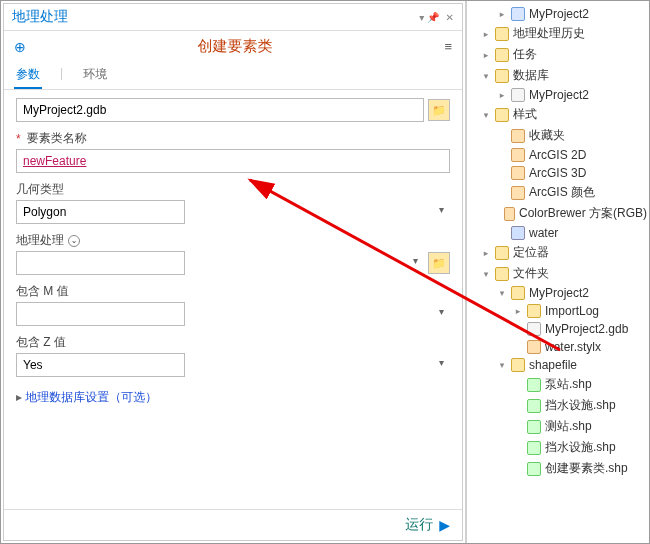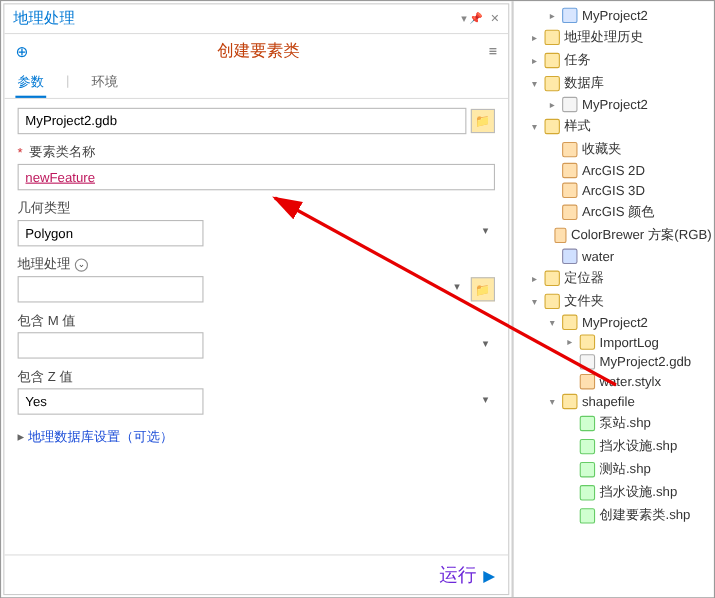--- a/index.html
+++ b/index.html
@@ -24,21 +24,21 @@
 .input-row{display:flex;gap:4px;align-items:center}
 .txt-input,.select{flex:1;border:1px solid #bbb;padding:3px 6px;font-size:12px;height:24px;background:#fff}
 .select{appearance:none;position:relative}
 .select-wrap{position:relative;flex:1}
 .select-wrap::after{content:"▾";position:absolute;right:6px;top:4px;color:#666;pointer-events:none;font-size:10px}
 .side-btn{width:22px;height:22px;border:1px solid #bbb;background:#ffe9a8;display:flex;align-items:center;justify-content:center;font-size:11px;cursor:pointer}
 .world-btn{width:22px;height:22px;border:1px solid #bbb;background:#f5f5f5;display:flex;align-items:center;justify-content:center;cursor:pointer}
 .section-collapsed{font-size:12px;color:#1d4ed8;padding:4px 0;cursor:pointer}
 .section-collapsed::before{content:"▸ ";color:#666}
 .footer{border-top:1px solid #ddd;padding:6px 12px;display:flex;justify-content:flex-end;align-items:center;gap:6px}
-.run-btn{color:#6d28d9;font-size:17px}
+.run-btn{color:#0f766e;font-size:14px}
 .run-icon{color:#0078d4;font-size:14px}
 .right-panel{flex:1;padding:4px 2px;overflow:hidden;border-left:2px solid #d0d0d0}
 .tree{font-size:12px;color:#333}
 .tree-row{display:flex;align-items:center;padding:2px 0;gap:4px;white-space:nowrap}
 .indent{display:inline-block}
 .toggle{width:10px;color:#888;font-size:9px;cursor:pointer;text-align:center}
 .ticon{width:14px;height:14px;display:inline-flex;align-items:center;justify-content:center;font-size:10px;border-radius:2px}
 .ic-proj{background:#d8e6ff;border:1px solid #6ca0dc}
 .ic-folder{background:#ffe9a8;border:1px solid #d4a933}
 .ic-folder-open{background:#ffe9a8;border:1px solid #d4a933}

